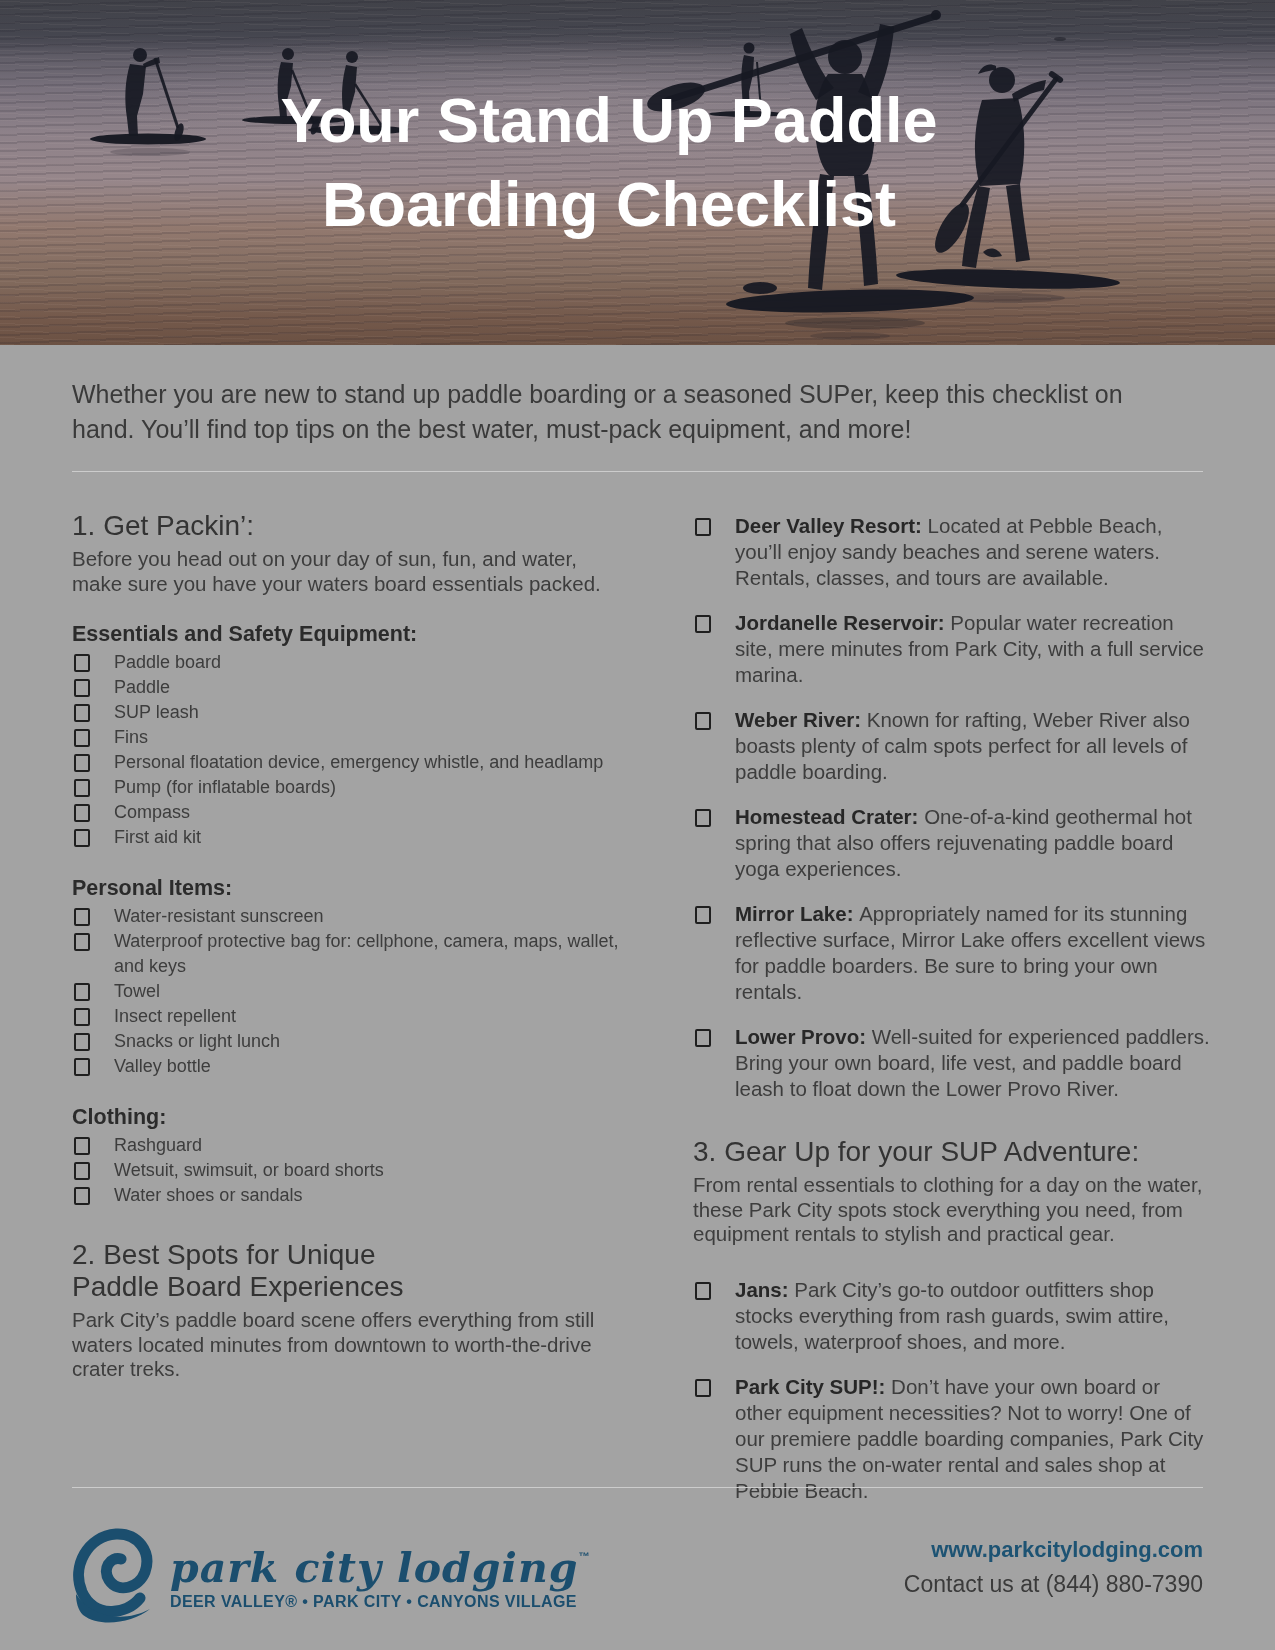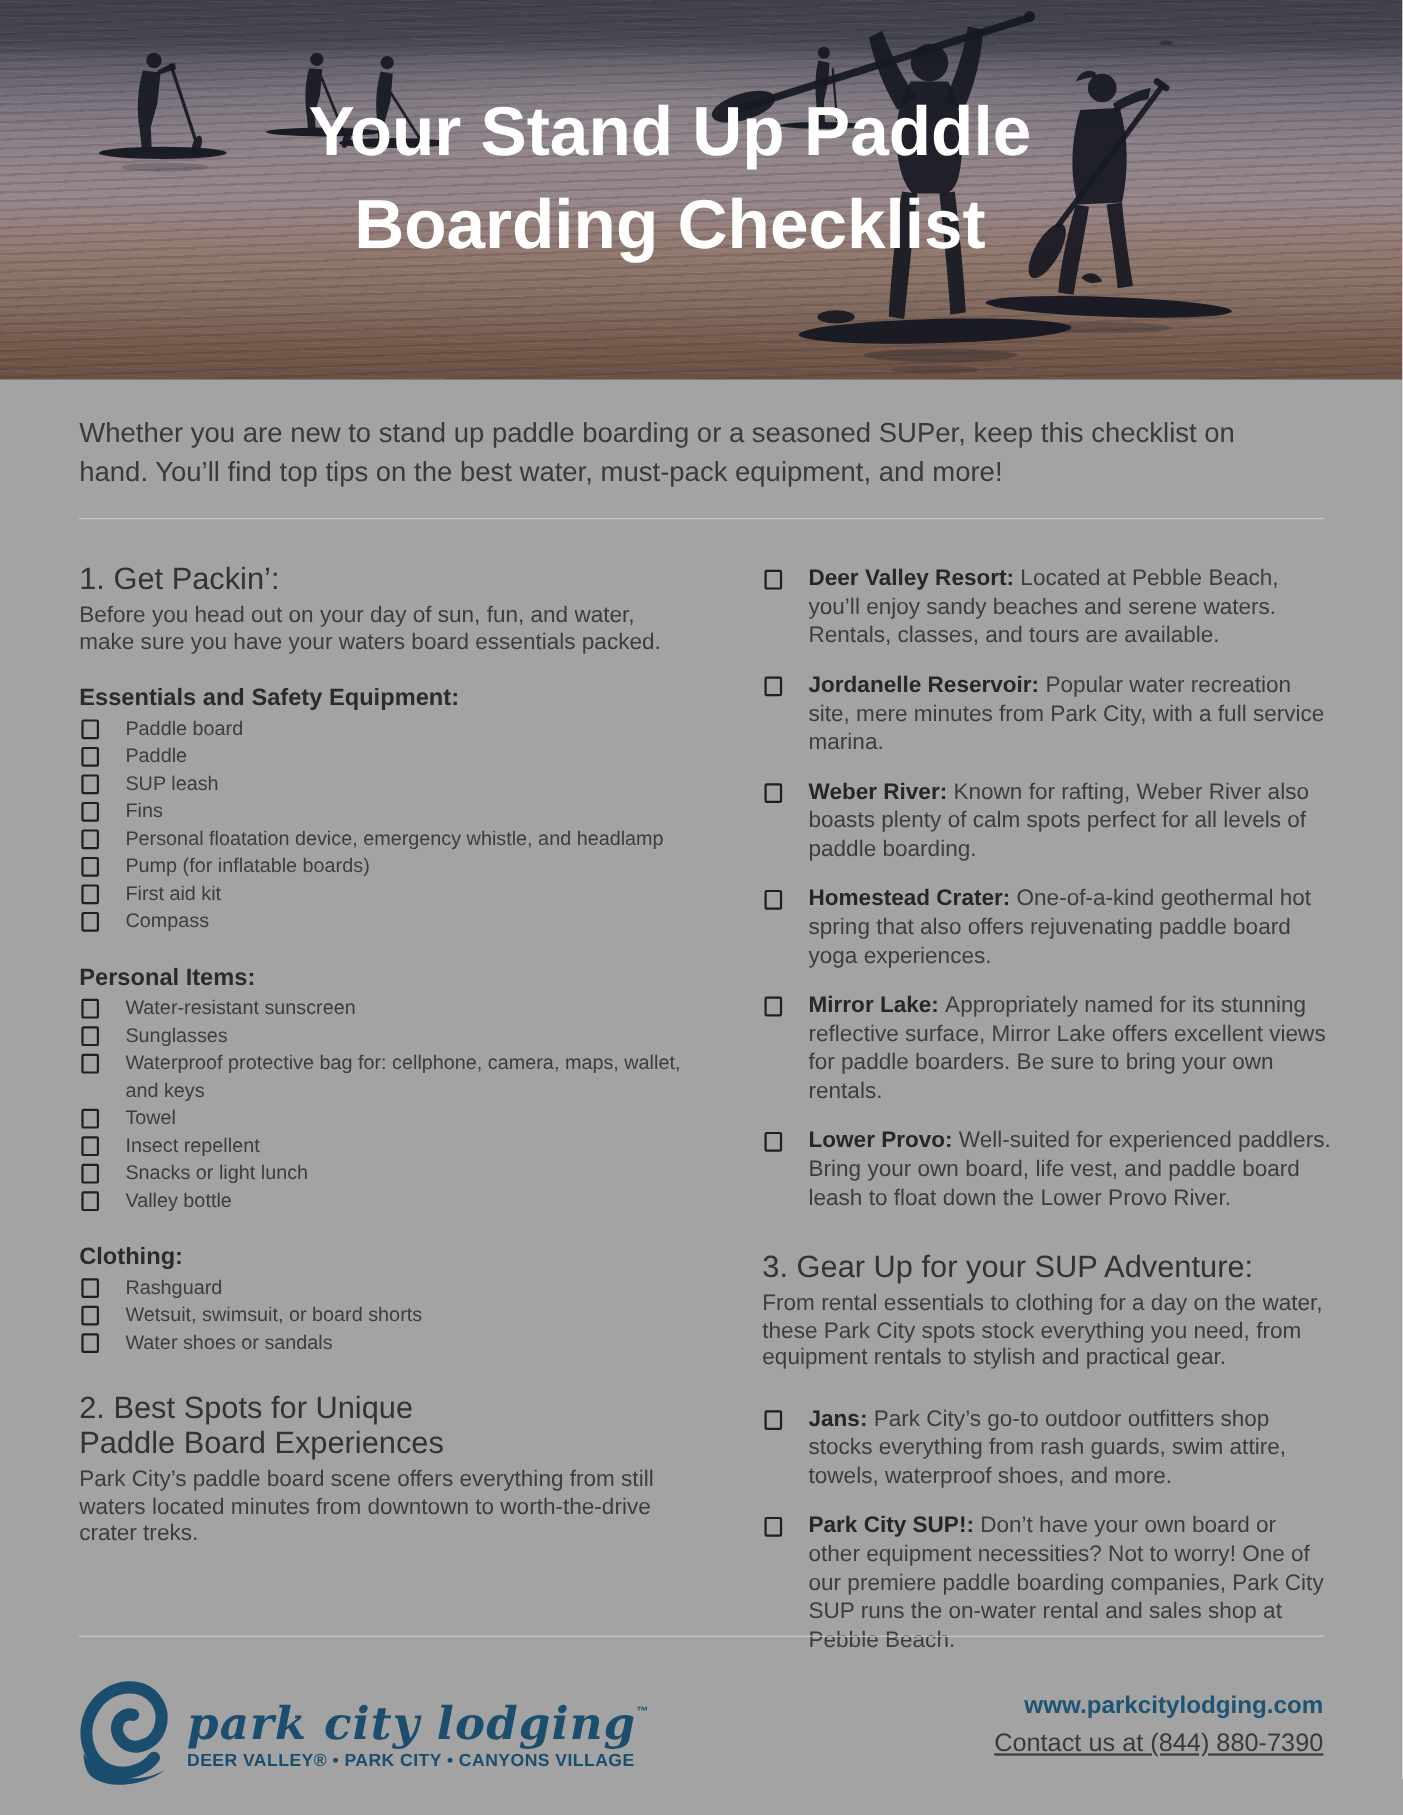--- a/index.html
+++ b/index.html
@@ -106,21 +106,21 @@
     margin-top:3px;
     font-size:16px;font-weight:700;color:#1b4e6e;letter-spacing:0.4px;
   }
   .footer-contact{
     position:absolute;right:72px;top:1537px;text-align:right;
   }
   .footer-site{
     font-size:22px;font-weight:700;color:#1d5373;line-height:26px;
   }
   .footer-phone{
-    margin-top:8px;font-size:23px;color:#3a3a3a;line-height:27px;text-decoration:underline;
+    margin-top:8px;font-size:23px;color:#3a3a3a;line-height:27px;
   }
 </style>
 </head>
 <body>
 
 <div class="page">
 
   <div class="hero">
     <svg viewBox="0 0 1275 345" preserveAspectRatio="none">
       <g fill="#171922" fill-opacity="0.93" stroke="none">
@@ -231,36 +231,32 @@
               <li class="check-item">
                 <span class="cb"></span>
                 <span class="ctext">Personal floatation device, emergency whistle, and headlamp</span>
               </li>
               <li class="check-item">
                 <span class="cb"></span>
                 <span class="ctext">Pump (for inflatable boards)</span>
               </li>
               <li class="check-item">
                 <span class="cb"></span>
+                <span class="ctext">Compass</span>
+              </li>
+              <li class="check-item">
+                <span class="cb"></span>
                 <span class="ctext">First aid kit</span>
-              </li>
-              <li class="check-item">
-                <span class="cb"></span>
-                <span class="ctext">Compass</span>
               </li>
             </ul>
             <h3 class="group-title">Personal Items:</h3>
             <ul class="check-list">
               <li class="check-item">
                 <span class="cb"></span>
                 <span class="ctext">Water-resistant sunscreen</span>
-              </li>
-              <li class="check-item">
-                <span class="cb"></span>
-                <span class="ctext">Sunglasses</span>
               </li>
               <li class="check-item">
                 <span class="cb"></span>
                 <span class="ctext">Waterproof protective bag for: cellphone, camera, maps, wallet, and keys</span>
               </li>
               <li class="check-item">
                 <span class="cb"></span>
                 <span class="ctext">Towel</span>
               </li>
               <li class="check-item">

